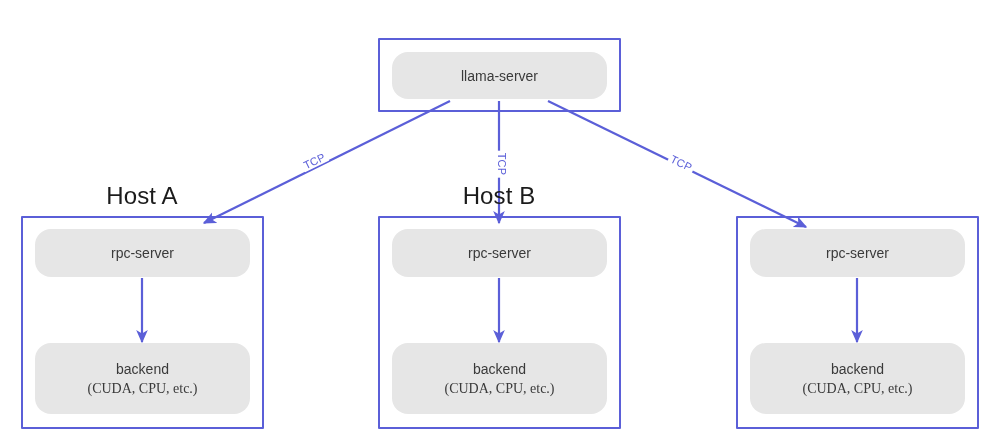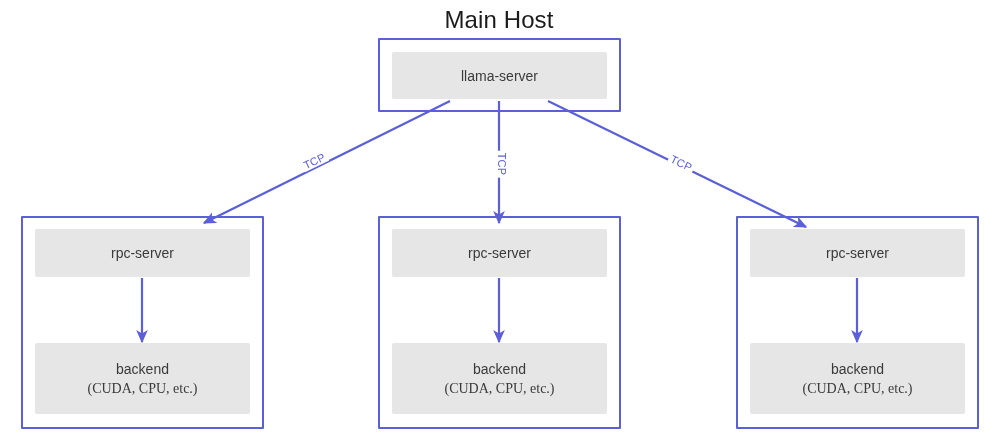--- a/index.html
+++ b/index.html
@@ -51,21 +51,21 @@
     border: 2px solid #5b5fd8;
     background: transparent;
     border-radius: 1px;
   }
 
   
   .node-box {
     position: absolute;
     box-sizing: border-box;
     background: #e6e6e6;
-    border-radius: 2px;
+    border-radius: 16px;
     display: flex;
     flex-direction: column;
     align-items: center;
     justify-content: center;
     color: #3a3a3a;
     font-size: 14px;
     line-height: 20px;
     text-align: center;
     white-space: nowrap;
   }
@@ -104,46 +104,47 @@
 
     <line x1="548" y1="101" x2="806" y2="227" stroke="#5b5fd8" stroke-width="2.2" marker-end="url(#arrowhead)"></line>
 
     <line x1="142" y1="278" x2="142" y2="342" stroke="#5b5fd8" stroke-width="2.2" marker-end="url(#arrowhead)"></line>
 
     <line x1="499" y1="278" x2="499" y2="342" stroke="#5b5fd8" stroke-width="2.2" marker-end="url(#arrowhead)"></line>
 
     <line x1="857" y1="278" x2="857" y2="342" stroke="#5b5fd8" stroke-width="2.2" marker-end="url(#arrowhead)"></line>
   </svg>
 
-  <div class="host-title" style="left:399px; top:6px; width:200px;">Main Host</div>
 
   <div class="host-box" style="left:378px; top:38px; width:243px; height:74px;"></div>
 
   <div class="node-box" style="left:392px; top:52px; width:215px; height:47px;">
     <span>llama-server</span>
   </div>
 
   <div class="edge-label" style="left:301px; top:155px; transform: rotate(-26deg); transform-origin: 50% 50%;">TCP</div>
 
   <div class="edge-label" style="left:489px; top:158px; transform: rotate(90deg); transform-origin: 50% 50%;">TCP</div>
 
   <div class="edge-label" style="left:668px; top:157px; transform: rotate(26deg); transform-origin: 50% 50%;">TCP</div>
 
+  <div class="host-title" style="left:42px; top:182px; width:200px;">Host A</div>
 
   <div class="host-box" style="left:21px; top:216px; width:243px; height:213px;"></div>
 
   <div class="node-box" style="left:35px; top:229px; width:215px; height:48px;">
     <span>rpc-server</span>
   </div>
 
   <div class="node-box" style="left:35px; top:343px; width:215px; height:71px;">
     <span>backend</span>
     <span class="line2">(CUDA, CPU, etc.)</span>
   </div>
 
+  <div class="host-title" style="left:399px; top:182px; width:200px;">Host B</div>
 
   <div class="host-box" style="left:378px; top:216px; width:243px; height:213px;"></div>
 
   <div class="node-box" style="left:392px; top:229px; width:215px; height:48px;">
     <span>rpc-server</span>
   </div>
 
   <div class="node-box" style="left:392px; top:343px; width:215px; height:71px;">
     <span>backend</span>
     <span class="line2">(CUDA, CPU, etc.)</span>

